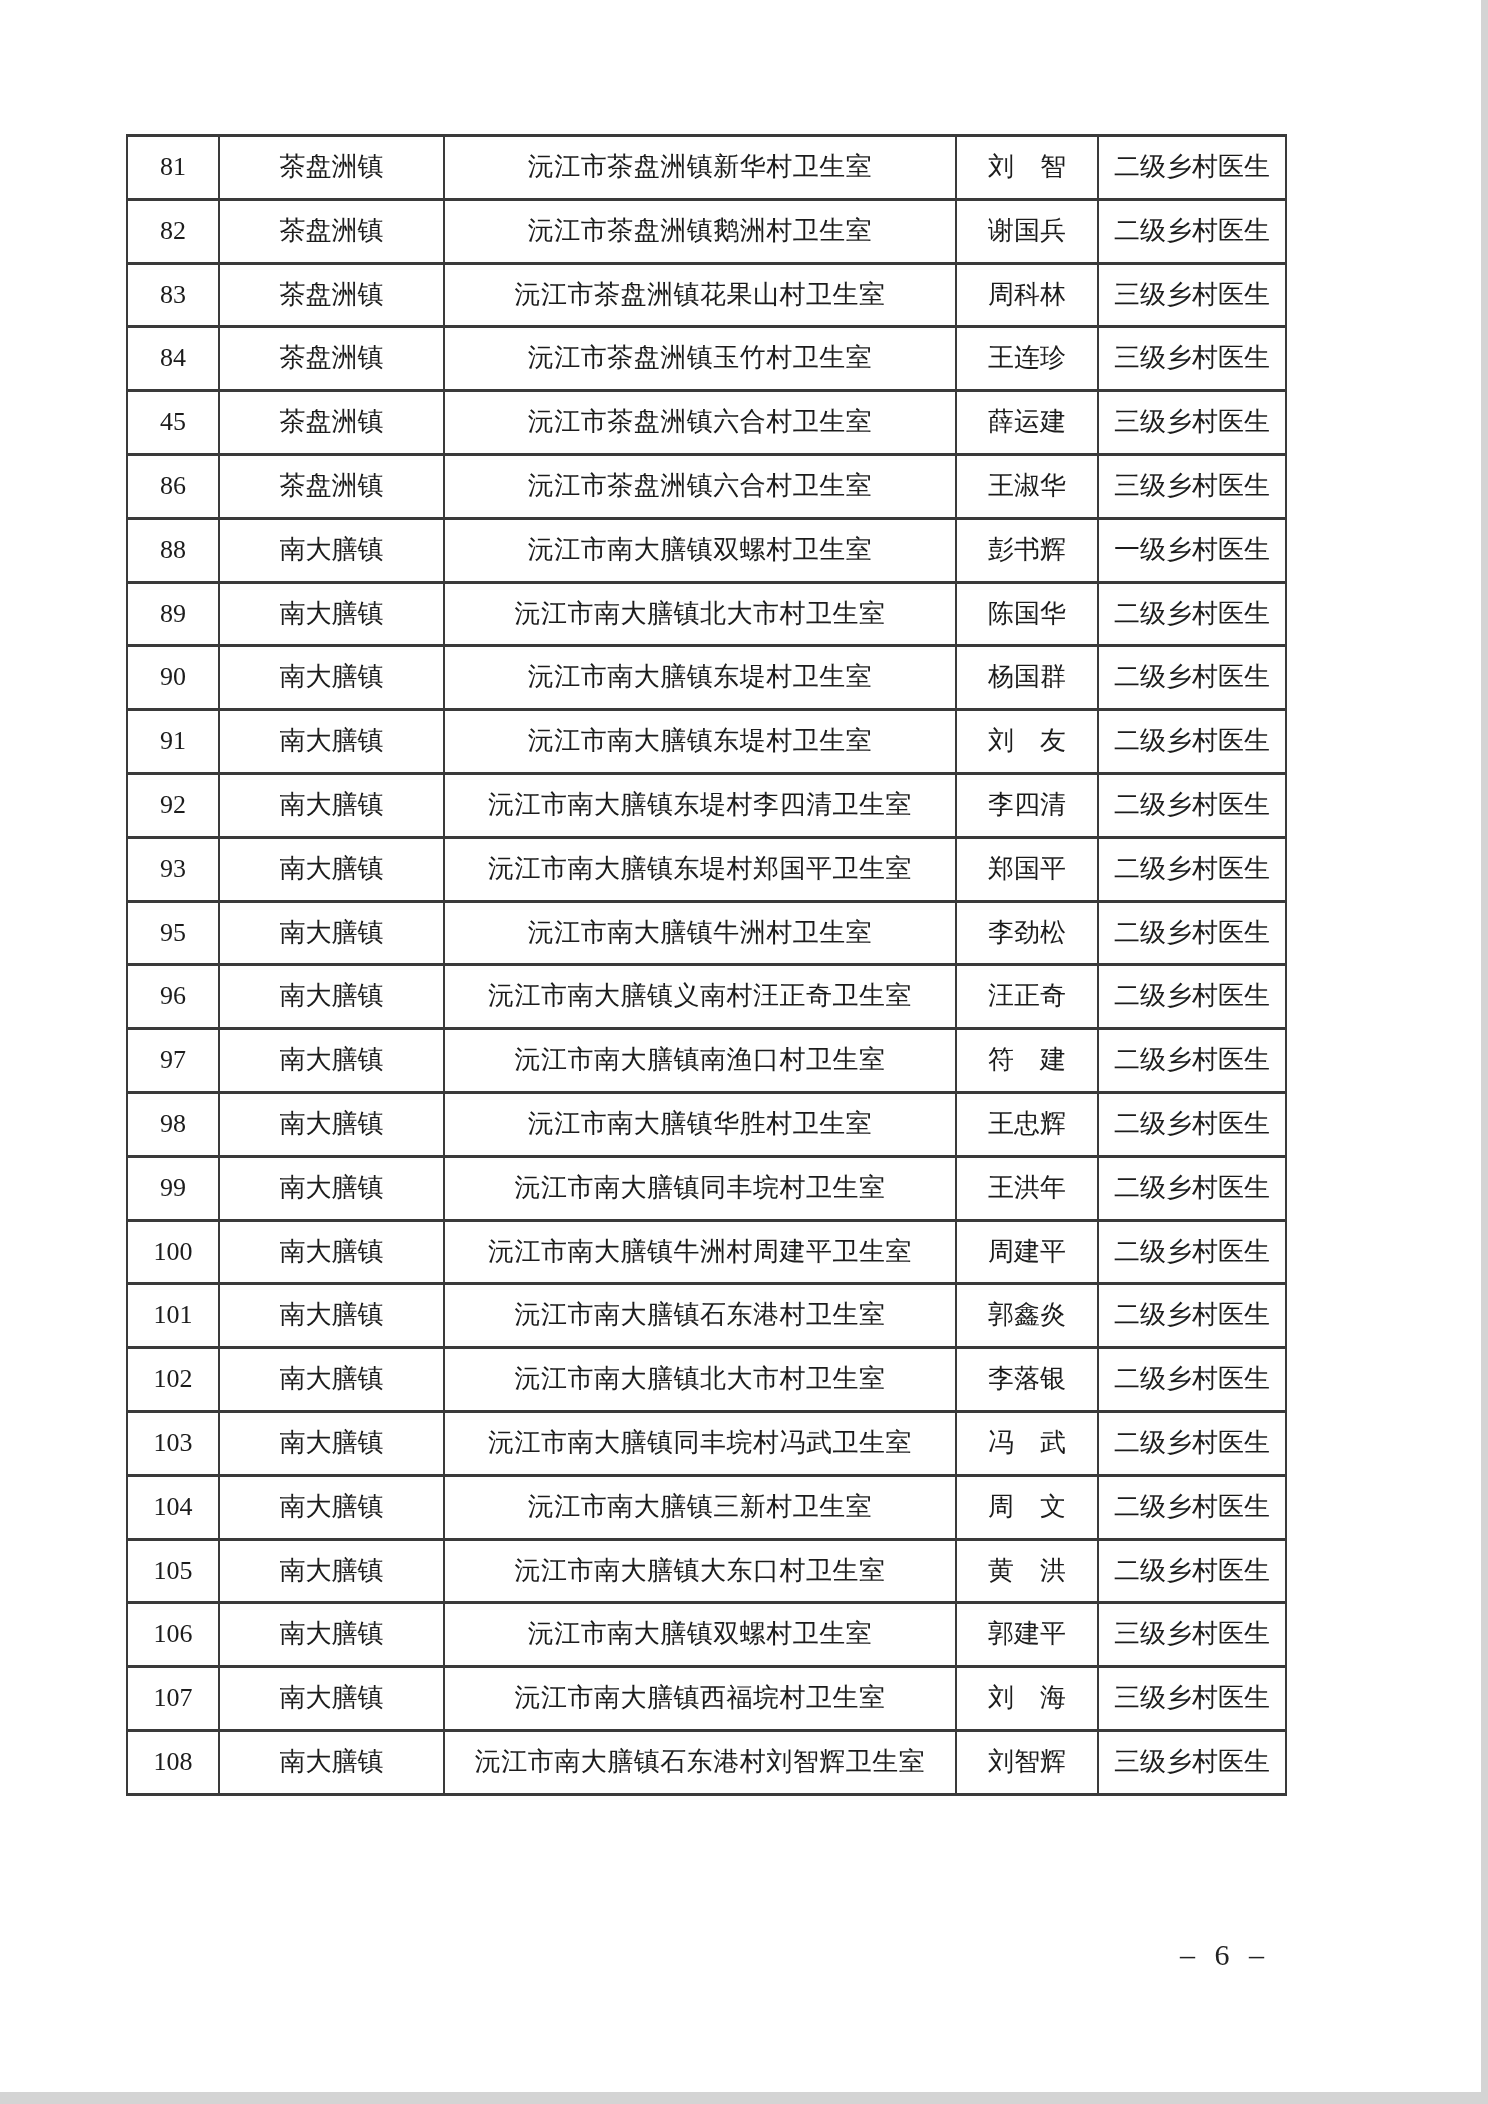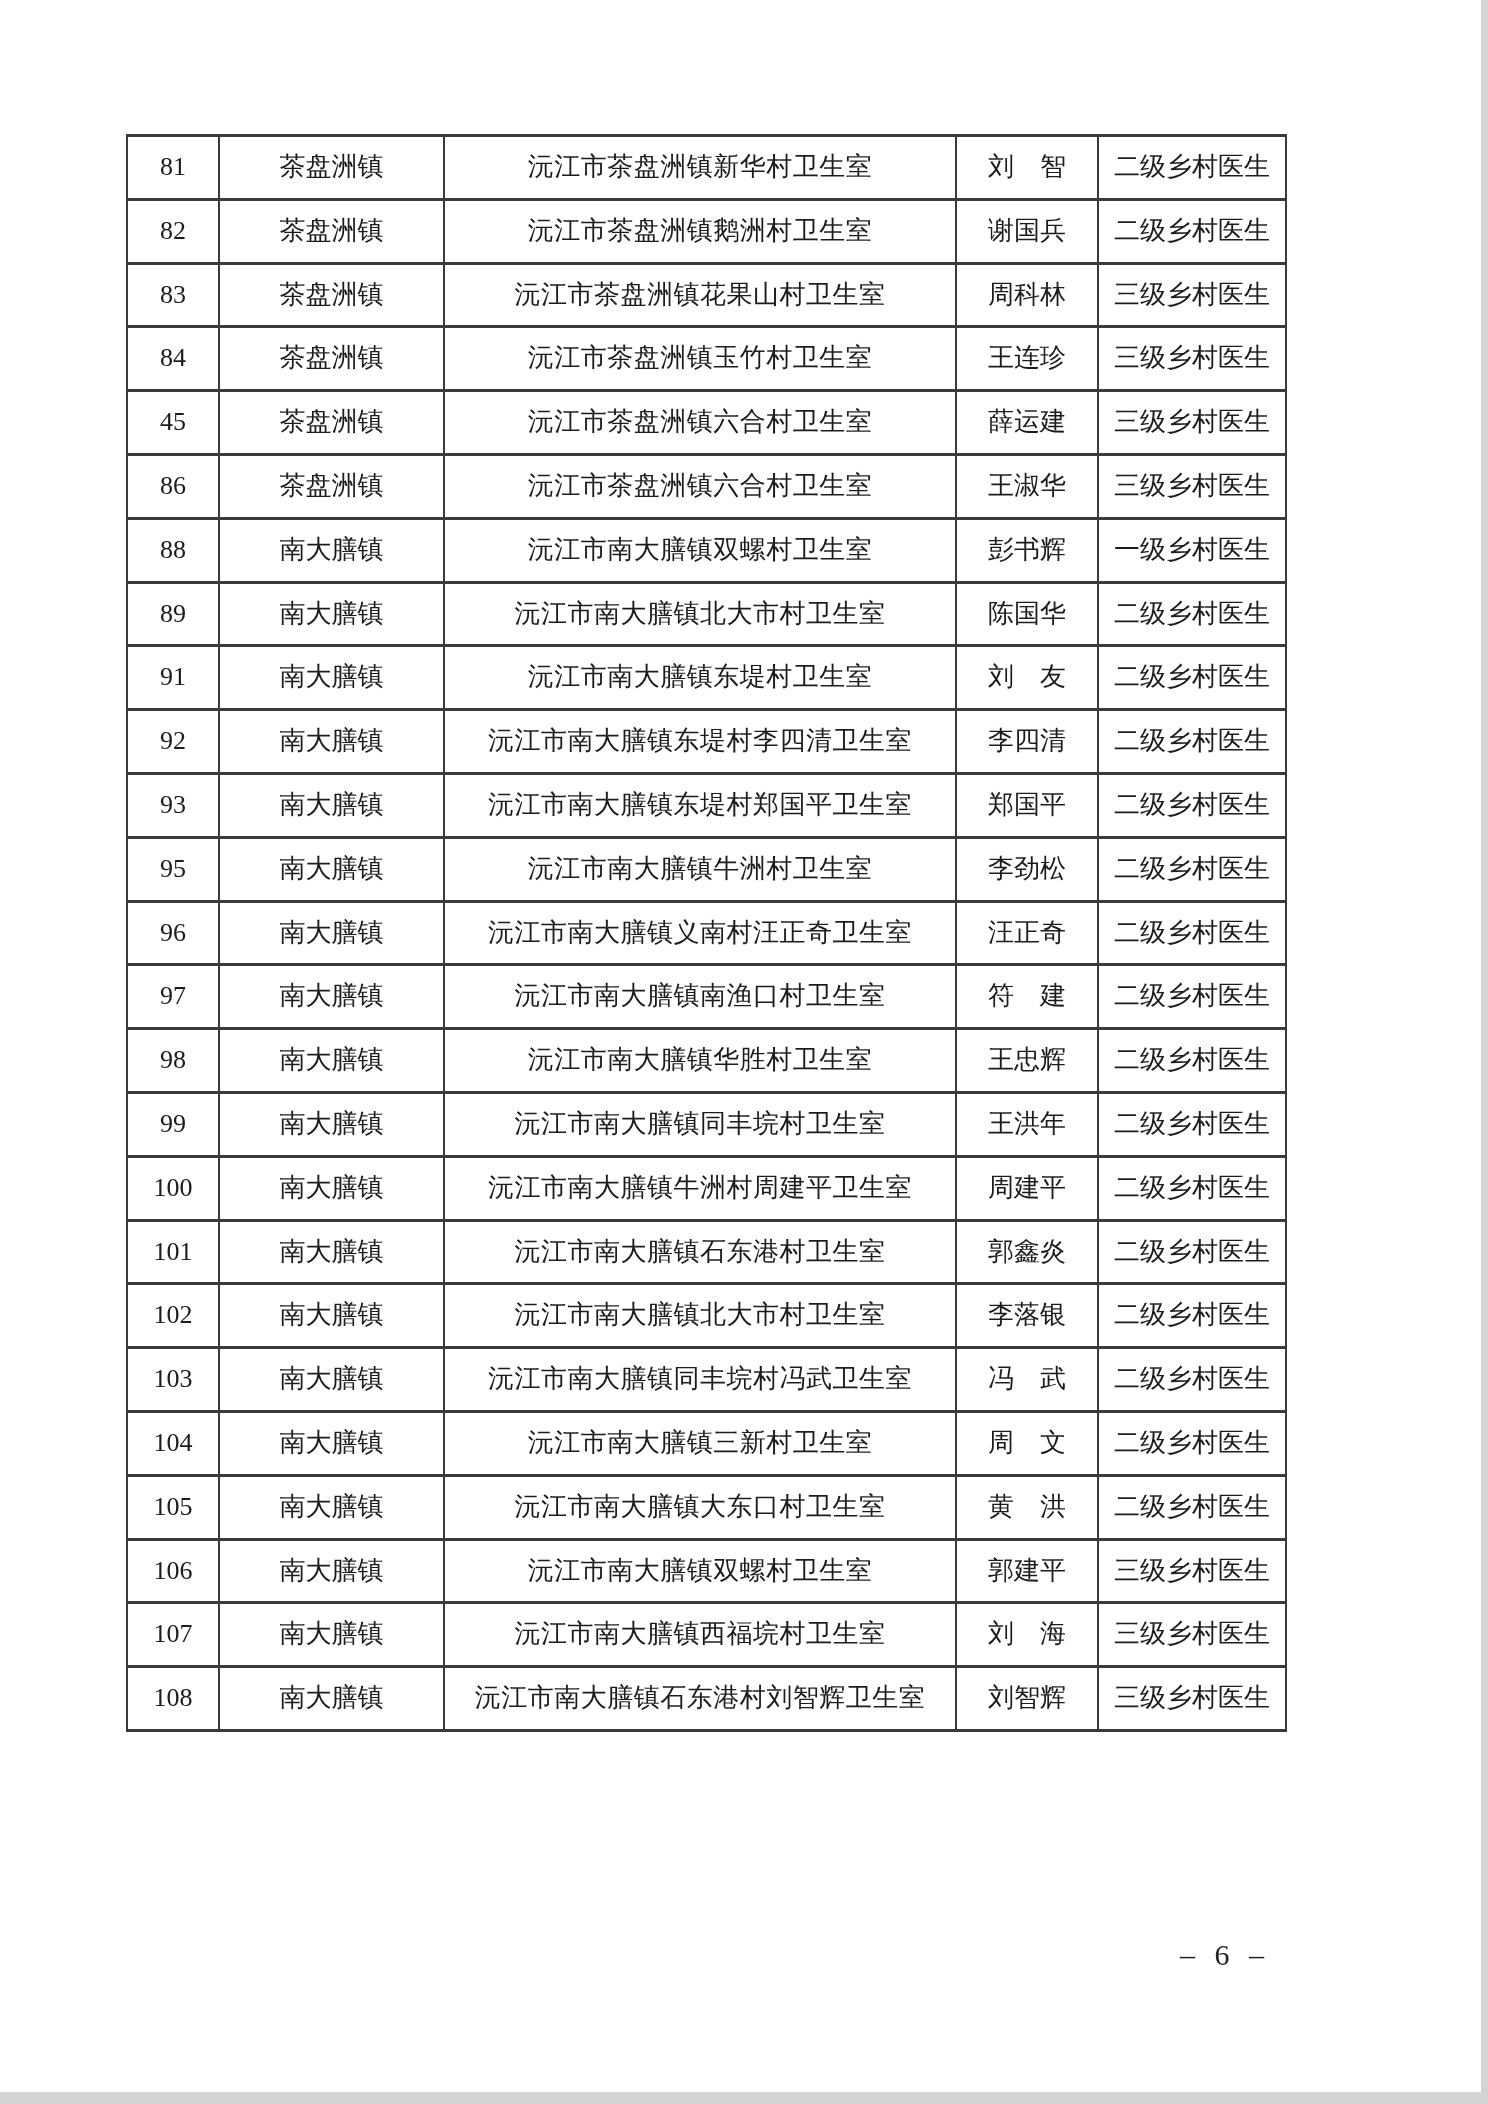--- a/index.html
+++ b/index.html
@@ -139,20 +139,27 @@
           <td class="cell-level">一级乡村医生</td>
         </tr>
         <tr>
           <td class="cell-no">89</td>
           <td class="cell-town">南大膳镇</td>
           <td class="cell-clinic">沅江市南大膳镇北大市村卫生室</td>
           <td class="cell-name">陈国华</td>
           <td class="cell-level">二级乡村医生</td>
         </tr>
         <tr>
+          <td class="cell-no">90</td>
+          <td class="cell-town">南大膳镇</td>
+          <td class="cell-clinic">沅江市南大膳镇东堤村卫生室</td>
+          <td class="cell-name">杨国群</td>
+          <td class="cell-level">二级乡村医生</td>
+        </tr>
+        <tr>
           <td class="cell-no">91</td>
           <td class="cell-town">南大膳镇</td>
           <td class="cell-clinic">沅江市南大膳镇东堤村卫生室</td>
           <td class="cell-name">刘　友</td>
           <td class="cell-level">二级乡村医生</td>
         </tr>
         <tr>
           <td class="cell-no">92</td>
           <td class="cell-town">南大膳镇</td>
           <td class="cell-clinic">沅江市南大膳镇东堤村李四清卫生室</td>

